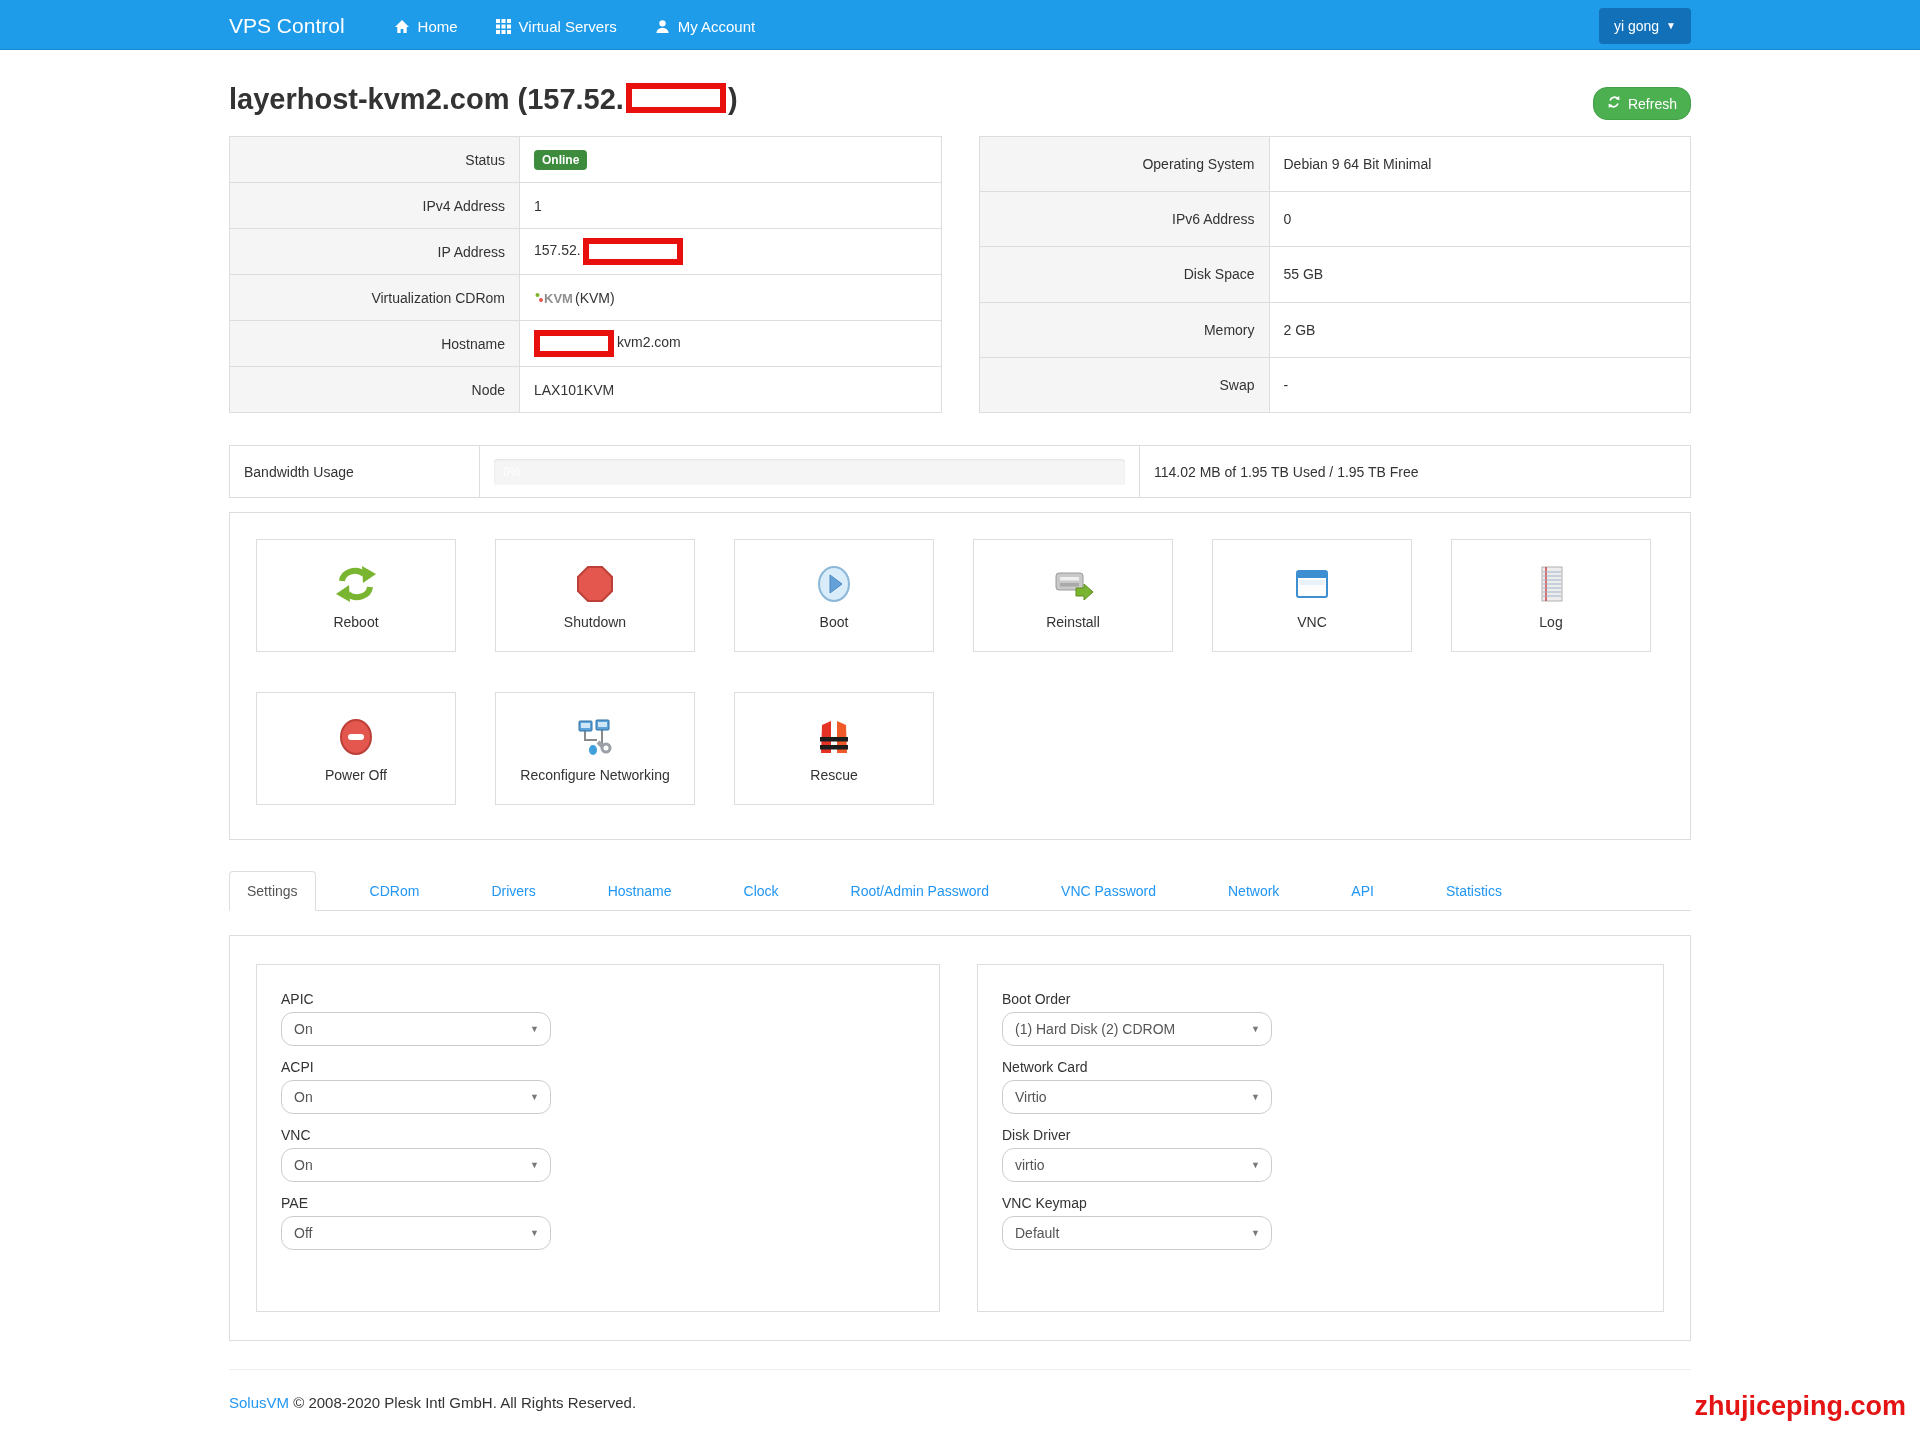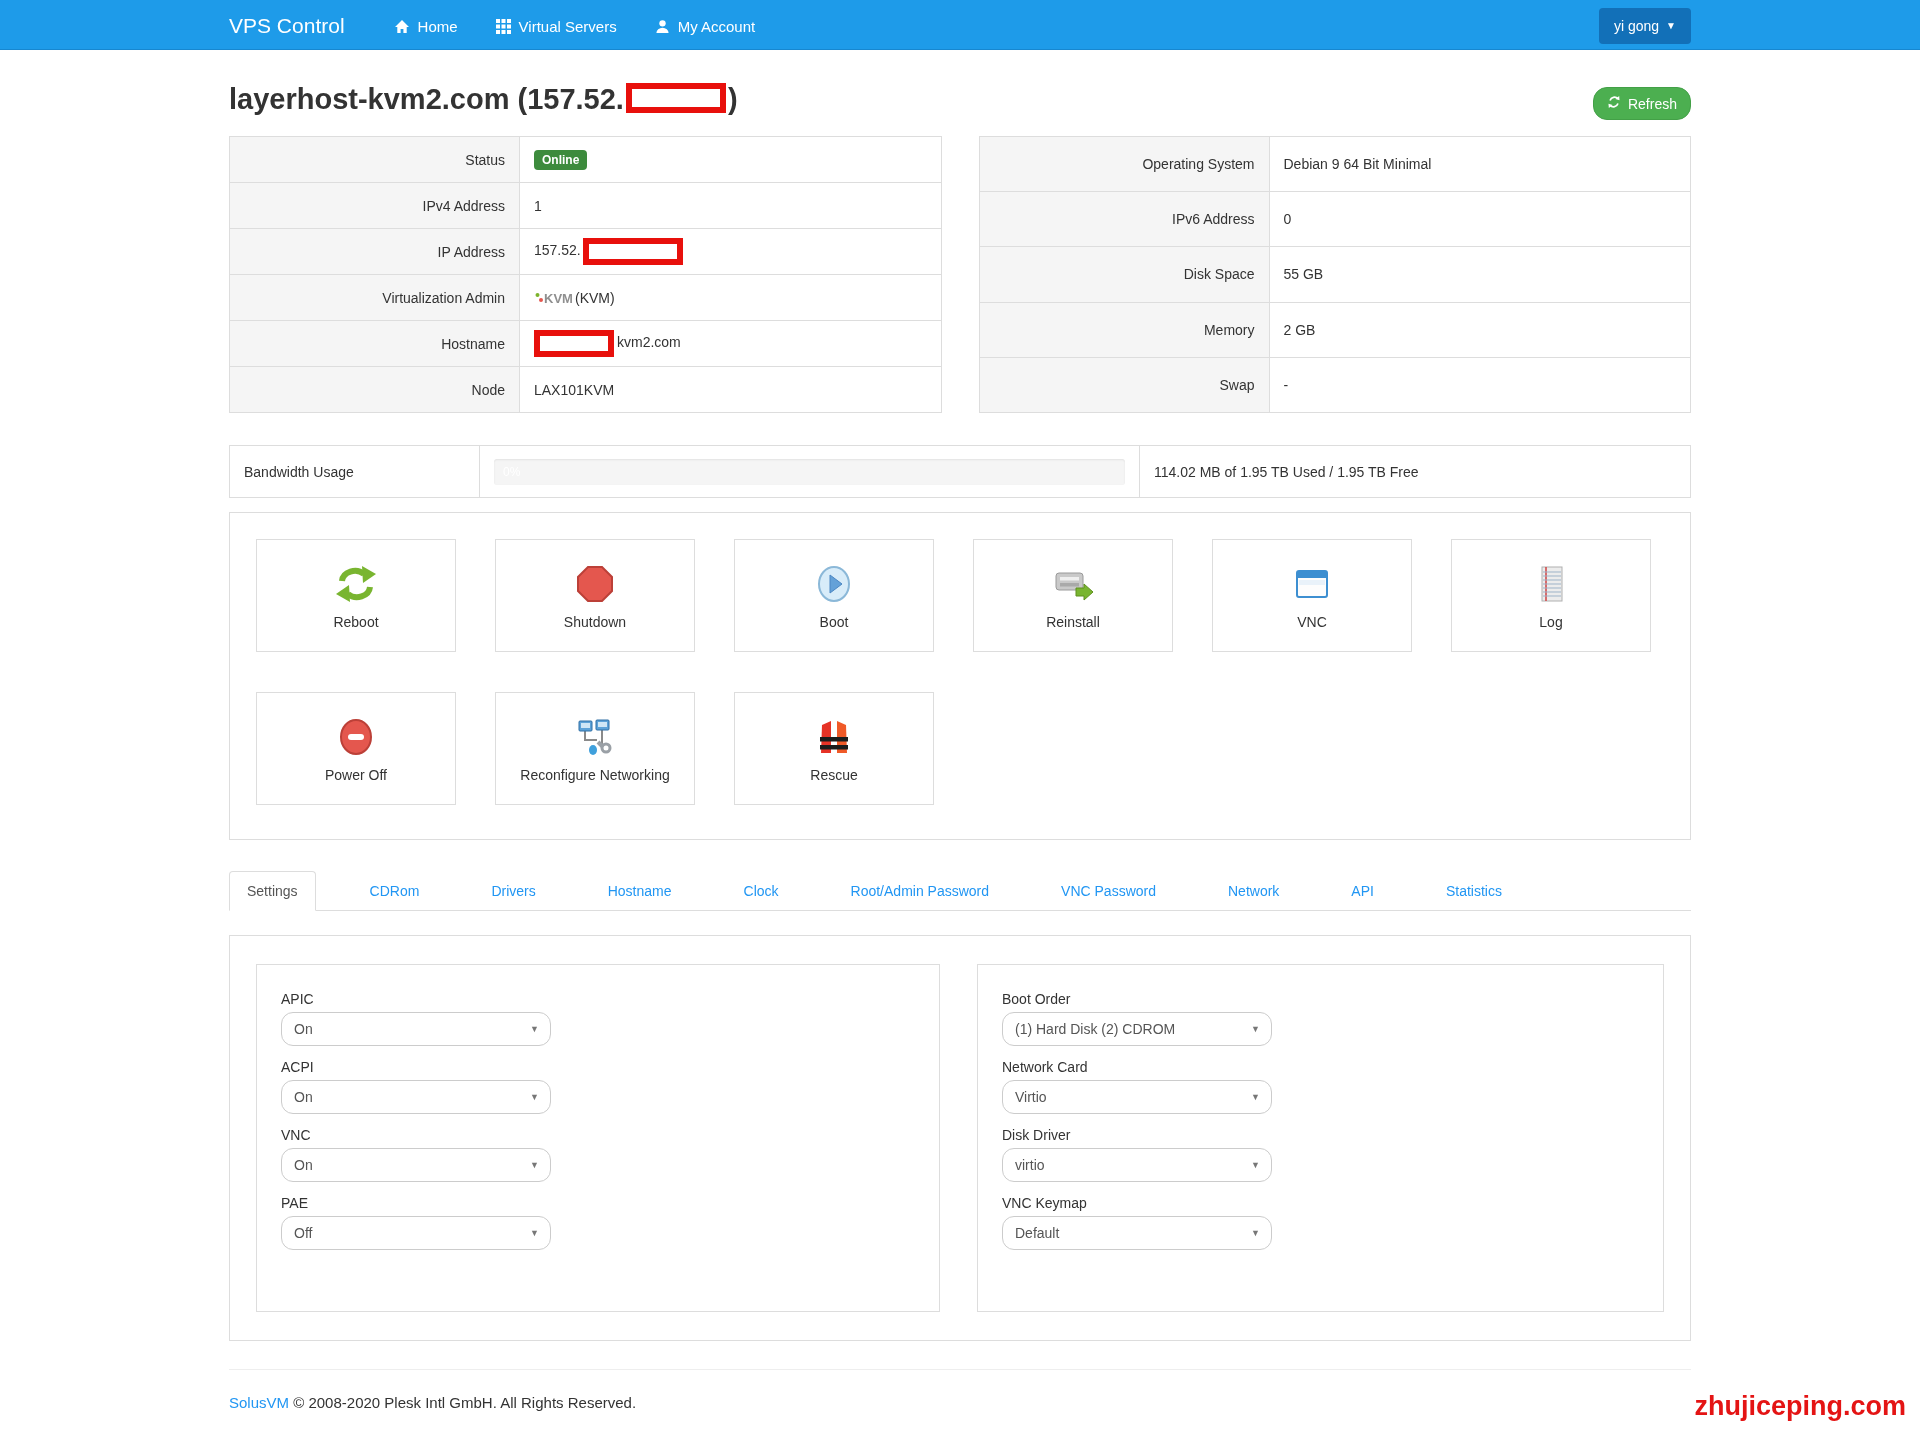--- a/index.html
+++ b/index.html
@@ -157,21 +157,21 @@
           </tr>
       <tr>
             <td class="ilabel">IPv4 Address</td>
         <td class="ivalue">1</td>
           </tr>
       <tr>
             <td class="ilabel">IP Address</td>
         <td class="ivalue"><span>157.52.</span><span class="redact redact-ip"></span></td>
           </tr>
       <tr>
-            <td class="ilabel">Virtualization Admin</td>
+            <td class="ilabel">Virtualization CDRom</td>
         <td class="ivalue"><svg class="kvm-logo" width="40" height="16" viewBox="0 0 40 16">
                 <circle cx="3.5" cy="5" r="2" fill="#7db32c"></circle>
                 <circle cx="7" cy="10" r="2" fill="#e4574e"></circle>
                 <text x="10" y="13" font-size="13" font-weight="bold" fill="#8f8f8f">KVM</text>
               </svg><span>(KVM)</span></td>
           </tr>
       <tr>
             <td class="ilabel">Hostname</td>
         <td class="ivalue"><span class="redact redact-host"></span><span>kvm2.com</span></td>
           </tr>

